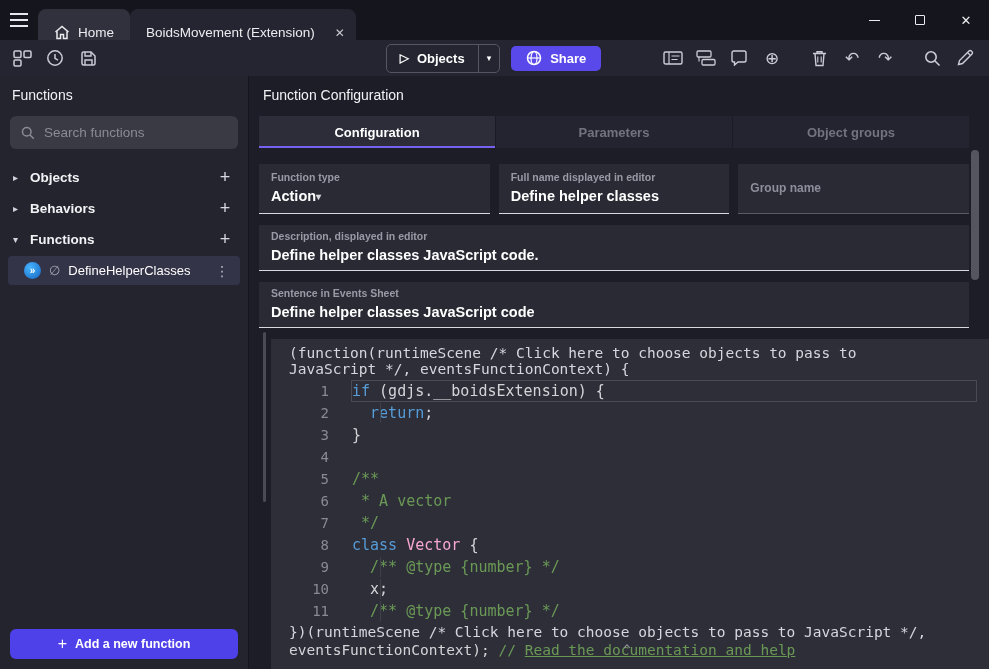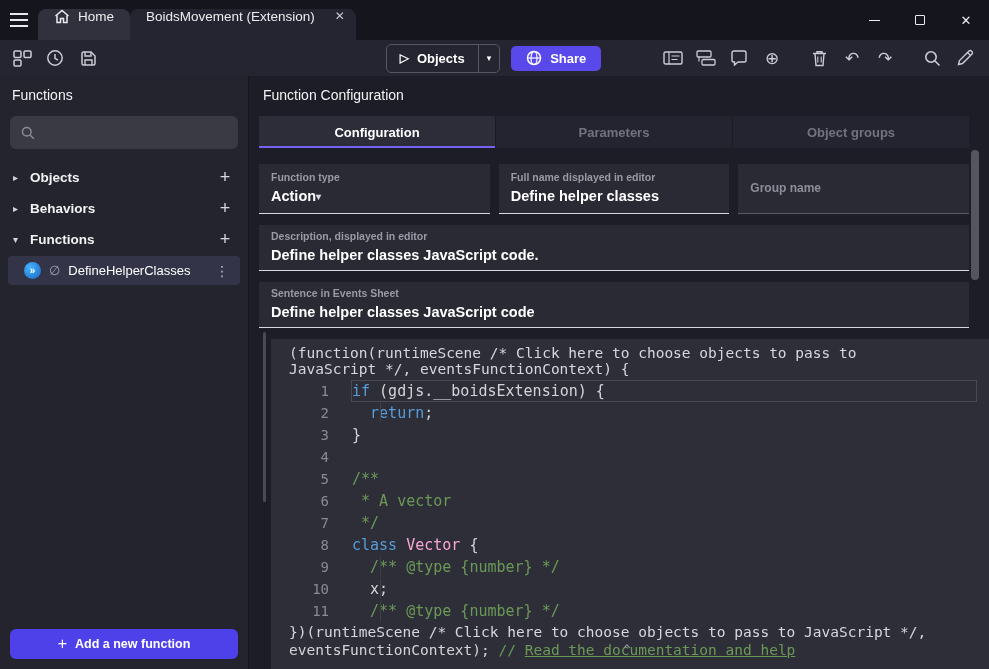--- a/index.html
+++ b/index.html
@@ -2,21 +2,21 @@
 <html><head>
 <meta charset="utf-8">
 <style>
   * { box-sizing: border-box; margin: 0; padding: 0; }
   html,body { width: 989px; height: 669px; overflow: hidden; }
   body { background:#15151e; font-family:"Liberation Sans",sans-serif; -webkit-font-smoothing:antialiased; }
 
   
   .titlebar { height:40px; display:flex; align-items:flex-end; background:#15151e; }
   .menu-btn { width:38px; height:40px; display:flex; align-items:center; justify-content:center; color:#e8e8ee; cursor:pointer; }
-  .tab { height:31px; display:flex; align-items:flex-start; gap:8px; padding:0 16px; border-radius:8px 8px 0 0; font-size:13.5px; color:#ececf0; cursor:pointer; }
+  .tab { height:31px; display:flex; align-items:flex-end; gap:8px; padding:0 16px; border-radius:8px 8px 0 0; font-size:13.5px; color:#ececf0; cursor:pointer; }
   .tab-home { background:#31313d; }
   .tab-active { background:#252531; padding-right:11px; }
   .tab-close { color:#c9c9d1; font-size:12px; margin-left:12px; }
   .tb-spacer { flex:1; }
   .win-controls { display:flex; height:40px; align-self:flex-start; }
   .win-btn { width:46px; height:40px; display:flex; align-items:center; justify-content:center; color:#ececf0; font-size:13px; cursor:pointer; }
   .min-glyph { display:block; width:11px; height:0; border-top:1.4px solid #ececf0; }
   .max-glyph { display:block; width:10px; height:10px; border:1.4px solid #ececf0; border-radius:1px; }
 
   
@@ -224,20 +224,21 @@
 
   <div class="content">
 
     <aside class="sidebar">
       <div class="sb-title">Functions</div>
       <div class="search-box">
         <svg width="14" height="14" viewBox="0 0 17 17">
             <circle cx="7" cy="7" r="5.2" fill="none" stroke="#8b8b96" stroke-width="1.8"></circle>
             <path d="M11 11l4.5 4.5" stroke="#8b8b96" stroke-width="1.8"></path>
           </svg>
+        <input type="text" placeholder="Search functions" style="">
       </div>
       <div class="tree">
         <div class="tree-row">
           <span class="tw-arrow">▸</span>
           <span class="tw-label">Objects</span>
           <span class="tw-plus">+</span>
         </div>
         <div class="tree-row">
           <span class="tw-arrow">▸</span>
           <span class="tw-label">Behaviors</span>

